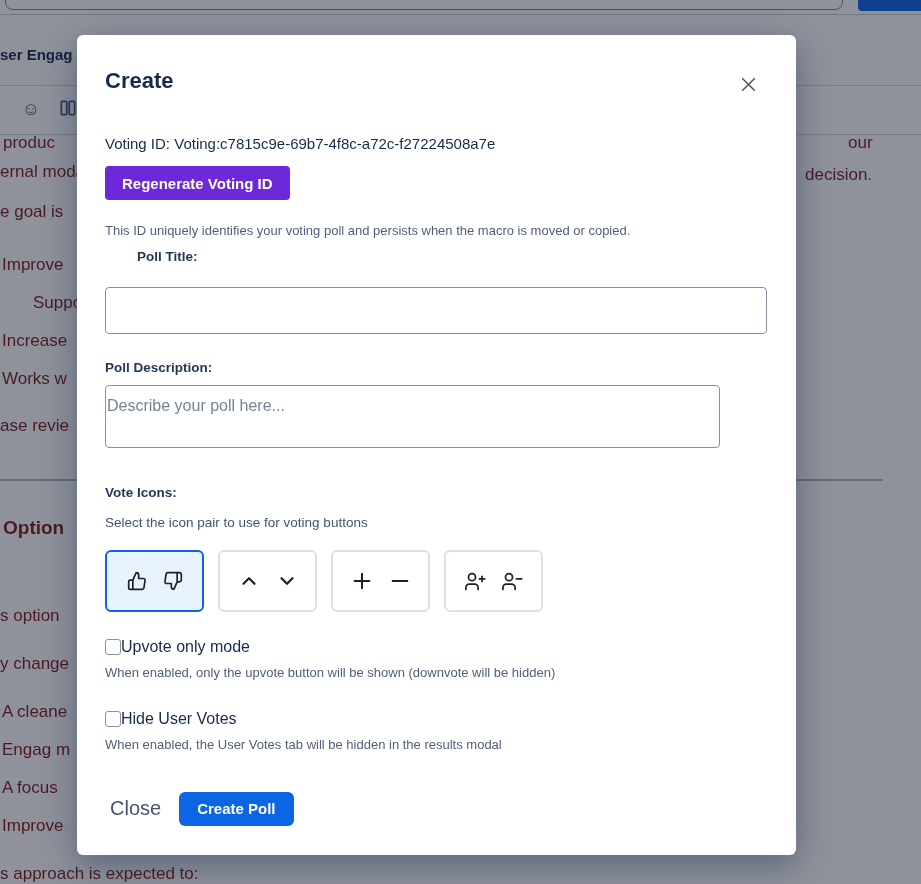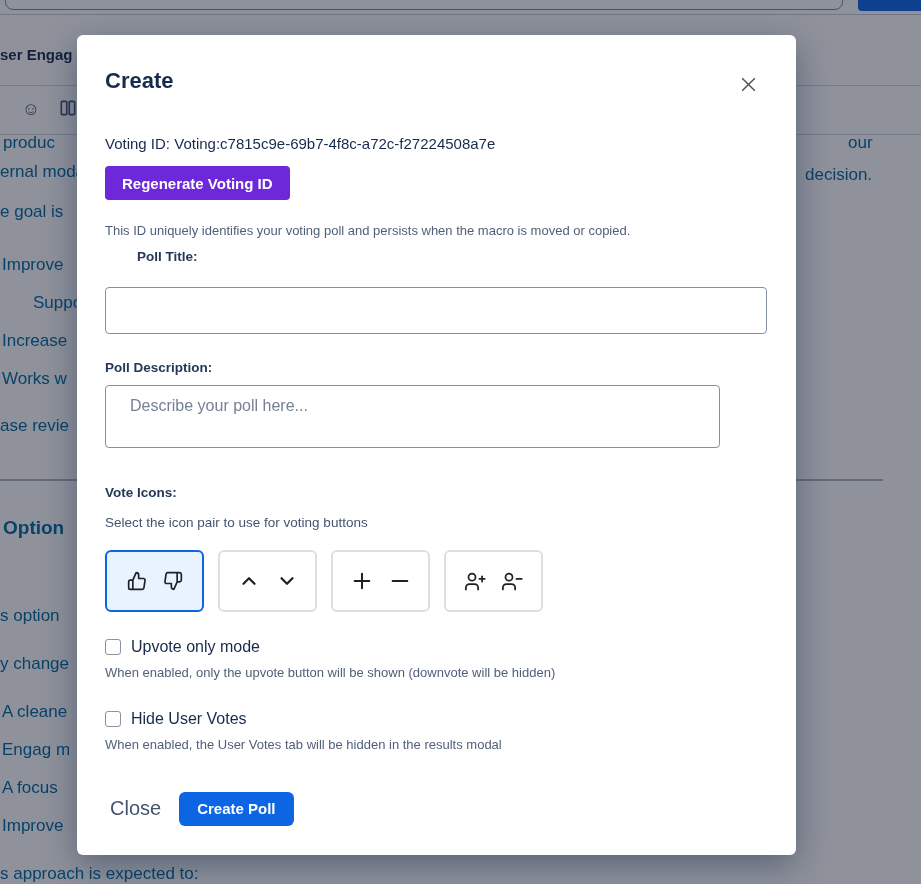--- a/index.html
+++ b/index.html
@@ -32,21 +32,21 @@
   }
   .toolbar-band {
     position: absolute; left: 0; top: 85px; width: 921px; height: 50px;
     background: #fff; border-top: 1px solid #D0D5DD; border-bottom: 1px solid #D0D5DD;
   }
   .tb-icon { position: absolute; top: 12px; width: 22px; height: 22px; color: #44546F; }
   .tb-emoji { left: 20px; font-size: 18px; line-height: 22px; text-align: center; }
   .tb-cols  { left: 58px; }
 
   .bgline {
-    position: absolute; left: 0; font-size: 17px; color: #0369a1; white-space: nowrap;
+    position: absolute; left: 0; font-size: 17px; color: #7f1d1d; white-space: nowrap;
   }
   .bgline.bold { font-weight: 700; font-size: 19px; }
   .content-divider {
     position: absolute; left: 0; top: 479px; width: 883px; height: 1.5px; background: #AEB5C0;
   }
 
   
   .overlay {
     position: absolute; inset: 0; z-index: 5;
     background: rgba(18, 24, 42, 0.47);
@@ -81,38 +81,38 @@
   .lbl-title { top: 214px; padding-left: 32px; }
   .txt-input {
     top: 252px; width: 662px; height: 47px;
     border: 1px solid #8590A2; border-radius: 4px; background: #fff;
     font-size: 16px; padding: 0 12px; font-family: inherit; color: #172B4D;
   }
   .lbl-desc { top: 325px; }
   .txt-area {
     top: 350px; width: 615px; height: 63px;
     border: 1px solid #8590A2; border-radius: 4px; background: #fff;
-    font-size: 16px; padding: 11px 24px; font-family: inherit; color: #0f766e; resize: none;
+    font-size: 16px; padding: 11px 1px; font-family: inherit; color: #0f766e; resize: none;
   }
   .txt-area::placeholder, .txt-input::placeholder { color: #758195; opacity: 1; }
 
   .lbl-voteicons { top: 450px; }
   .m-selecthelp { top: 480px; font-size: 13.5px; color: #44546F; }
 
   .icon-row { top: 515px; display: flex; gap: 14px; }
   .icon-opt {
     width: 99px; height: 62px; background: #fff;
     border: 2px solid #DCDFE4; border-radius: 6px; cursor: pointer;
     display: flex; align-items: center; justify-content: center; gap: 16px;
     color: #1D2125;
   }
   .icon-opt.selected { border-color: #0C66E4; background: #E9F2FF; }
   .icon-opt svg { display: block; }
 
-  .cb-row { display: flex; align-items: center; gap: 10px; }
+  .cb-row { display: flex; align-items: center; gap: 0; }
   .cb-row-1 { top: 603px; }
   .cb-row-2 { top: 675px; }
   .cb-box {
     width: 16px; height: 16px; border: 1.5px solid #8993A4; border-radius: 3px;
     background: #fff; flex: 0 0 auto; cursor: pointer;
   }
   .cb-label { font-size: 16px; color: #172B4D; }
   .m-cbhelp1 { top: 630px; text-align: right; }
   .m-cbhelp2 { top: 702px; }
 

